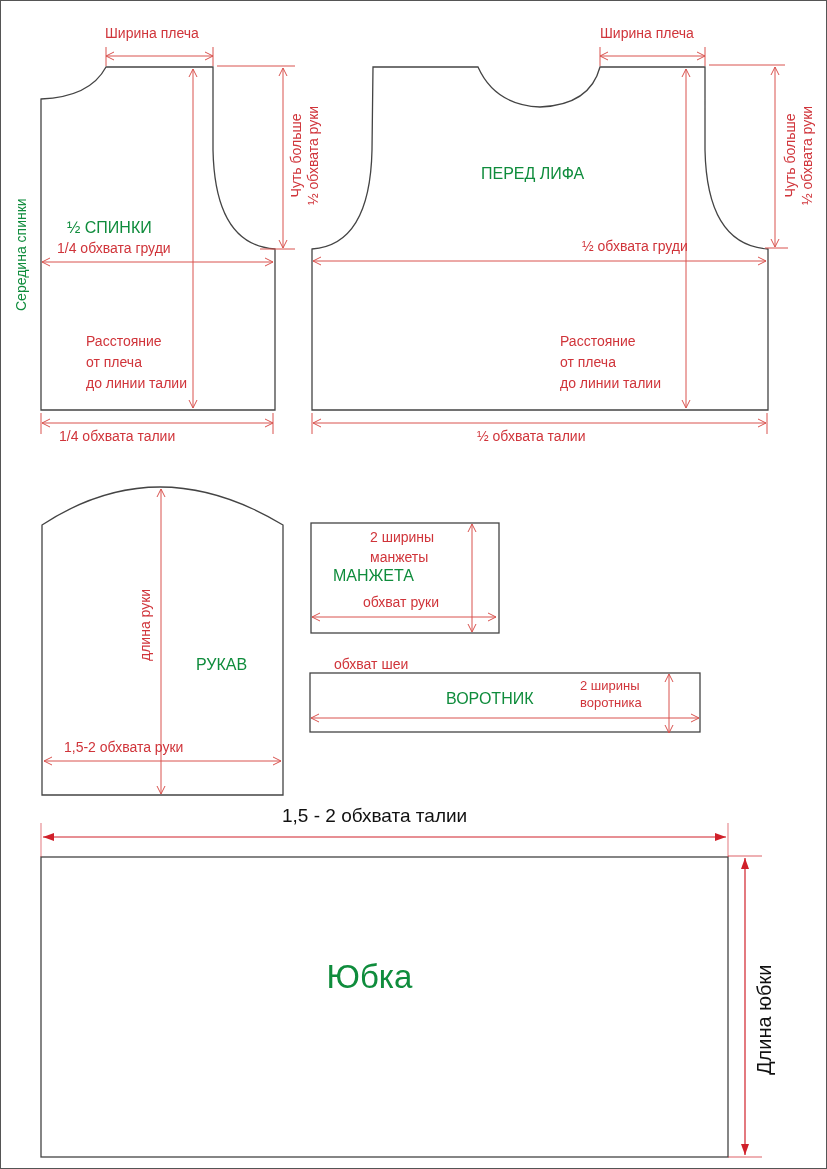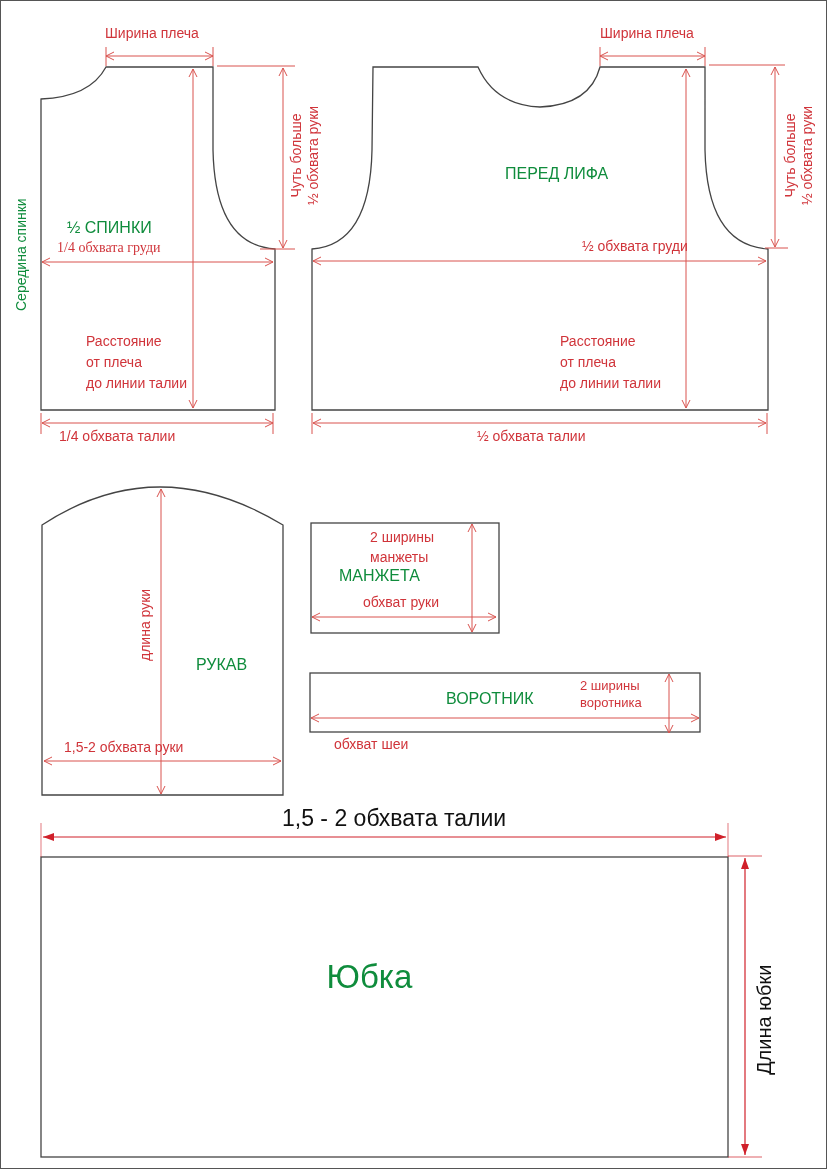--- a/index.html
+++ b/index.html
@@ -78,57 +78,57 @@
   <line class="dim-strong" x1="745" y1="858" x2="745" y2="1155" marker-start="url(#fa)" marker-end="url(#fa)"></line>
 </svg>
 
 <div class="lbl" style="left:105px;top:25px;">Ширина плеча</div>
 <div class="lbl vert" style="left:288px;top:205px;text-align:center;">
   <div>Чуть больше</div>
   <div>½ обхвата руки</div>
 </div>
 <div class="name" style="left:67px;top:175px;margin-top:44px;">½ СПИНКИ</div>
 <div class="name vert" style="left:13px;top:311px;font-size:14px;">Середина спинки</div>
-<div class="lbl" style="left:57px;top:240px;font-family:Liberation Serif, serif;">1/4 обхвата груди</div>
+<div class="lbl" style="left:57px;top:240px;">1/4 обхвата груди</div>
 <div class="lbl right" style="left:86px;top:331px;width:98px;line-height:21px;">
   <div>Расстояние</div>
   <div>от плеча</div>
   <div>до линии талии</div>
 </div>
 <div class="lbl" style="left:59px;top:428px;">1/4 обхвата талии</div>
 
 <div class="lbl" style="left:600px;top:25px;">Ширина плеча</div>
 <div class="lbl vert" style="left:782px;top:205px;text-align:center;">
   <div>Чуть больше</div>
   <div>½ обхвата руки</div>
 </div>
-<div class="name" style="left:505px;top:165px;text-align:right;">ПЕРЕД ЛИФА</div>
+<div class="name" style="left:481px;top:165px;text-align:right;">ПЕРЕД ЛИФА</div>
 <div class="lbl" style="left:550px;top:238px;margin-left:32px;">½ обхвата груди</div>
 <div class="lbl right" style="left:560px;top:331px;width:118px;line-height:21px;">
   <div>Расстояние</div>
   <div>от плеча</div>
   <div>до линии талии</div>
 </div>
 <div class="lbl" style="left:477px;top:428px;">½ обхвата талии</div>
 
 <div class="lbl vert" style="left:137px;top:661px;">длина руки</div>
 <div class="name" style="left:196px;top:656px;text-align:right;">РУКАВ</div>
 <div class="lbl" style="left:64px;top:739px;">1,5-2 обхвата руки</div>
 
 <div class="lbl right" style="left:370px;top:527px;width:98px;line-height:20px;">
   <div>2 ширины</div>
   <div>манжеты</div>
 </div>
-<div class="name" style="left:333px;top:567px;margin-left:6px;">МАНЖЕТА</div>
+<div class="name" style="left:333px;top:567px;">МАНЖЕТА</div>
 <div class="lbl" style="left:363px;top:594px;">обхват руки</div>
 
-<div class="lbl" style="left:334px;top:736px;">обхват шеи</div>
+<div class="lbl" style="left:334px;top:656px;">обхват шеи</div>
 <div class="name" style="left:446px;top:690px;">ВОРОТНИК</div>
 <div class="lbl right" style="left:580px;top:677px;width:86px;line-height:17px;font-size:13px;">
   <div>2 ширины</div>
   <div>воротника</div>
 </div>
 
-<div class="lbl black" style="left:282px;top:805px;font-size:23px;">1,5 - 2 обхвата талии</div>
+<div class="lbl black" style="left:282px;top:805px;font-size:19px;">1,5 - 2 обхвата талии</div>
 <div class="big" style="left:41px;top:956px;width:657px;">
   <div>Юбка</div>
 </div>
 <div class="lbl black vert" style="left:752px;top:1075px;font-size:20px;">Длина юбки</div>
 
 </body></html>

